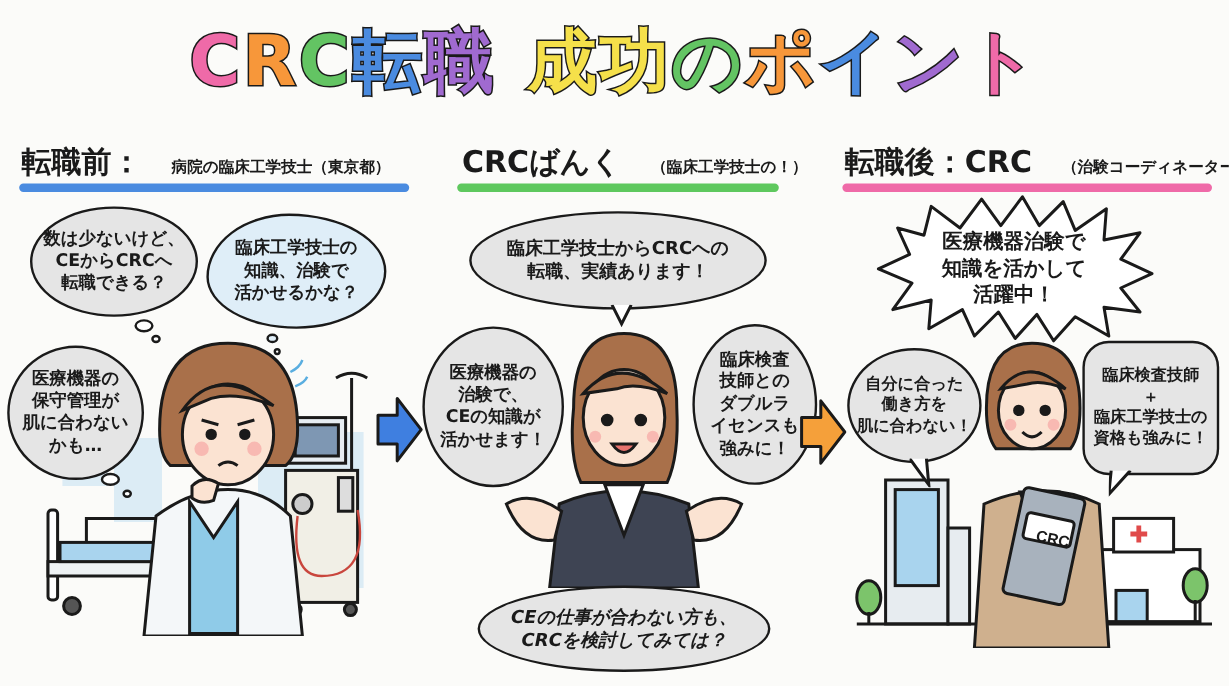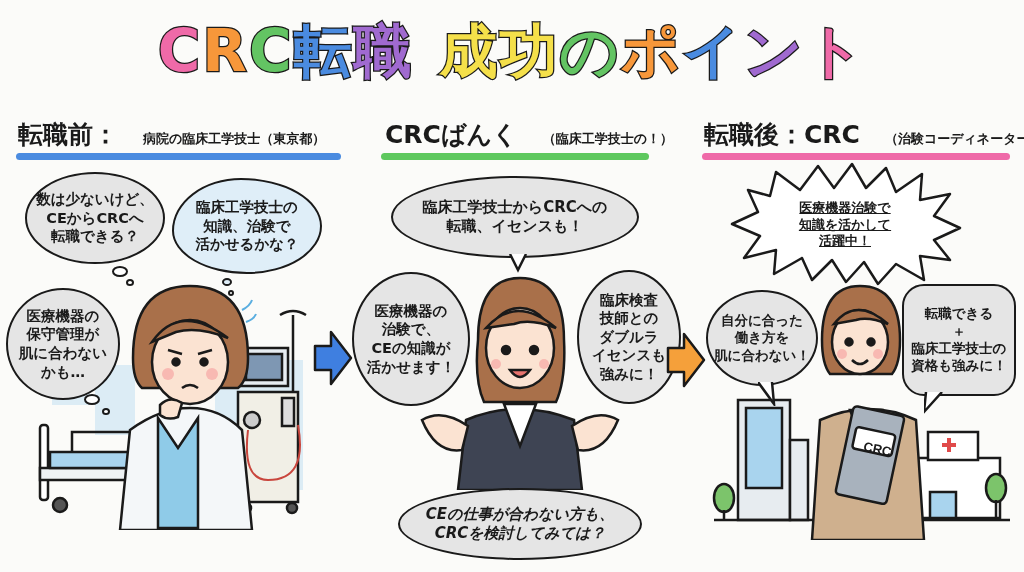--- a/index.html
+++ b/index.html
@@ -133,21 +133,21 @@
     <circle cx="106" cy="80" r="4" fill="#1a1a1a"></circle>
     <circle cx="134" cy="80" r="4" fill="#1a1a1a"></circle>
     <circle cx="96" cy="94" r="5" fill="#f8b9b2" stroke="none"></circle>
     <circle cx="144" cy="94" r="5" fill="#f8b9b2" stroke="none"></circle>
     <path d="M110 100 q10 14 20 0 z" fill="#e8736e"></path>
   </g>
 </svg>
 
 <div class="bubble oval" style="left:391px; top:176px; width:248px; height:82px; font-size:15px;">
   <span>臨床工学技士からCRCへの
-転職、イセンスも！</span>
+転職、実績あります！</span>
 </div>
 <svg class="tail" style="left:508px; top:254px; width:20px; height:20px;" viewBox="0 0 20 20">
   <path d="M2 0 l8 16 l8 -16" fill="#fff" stroke="#1a1a1a" stroke-width="2.5"></path>
 </svg>
 
 <div class="bubble oval" style="left:352px; top:272px; width:118px; height:134px; font-size:14.5px;">
   <span>医療機器の
 治験で、
 CEの知識が
 活かせます！</span>
@@ -207,36 +207,36 @@
     <circle cx="61" cy="60" r="3.5" fill="#1a1a1a"></circle>
     <circle cx="32" cy="72" r="5" fill="#f8b9b2" stroke="none"></circle>
     <circle cx="68" cy="72" r="5" fill="#f8b9b2" stroke="none"></circle>
     <path d="M42 78 q8 8 16 0" fill="none"></path>
   </g>
 </svg>
 
 <svg class="burst" style="left:728px; top:160px;" width="236" height="126" viewBox="0 0 236 126">
   <path d="M20 30 L42 36 L48 12 L72 30 L90 6 L106 28 L124 4 L138 28 L158 8 L168 32 L194 14 L192 40 L222 34 L206 56 L232 68 L206 80 L222 100 L192 96 L196 120 L168 104 L150 124 L136 102 L118 122 L104 100 L84 120 L74 98 L46 114 L48 90 L16 98 L32 76 L4 64 L30 52 Z" fill="#fff" stroke="#1a1a1a" stroke-width="2.5" stroke-linejoin="round"></path>
 </svg>
-<div class="bubble" style="left:760px; top:188px; width:170px; height:74px; font-size:13px; border:none; background:transparent;text-decoration:underline;">
+<div class="bubble" style="left:760px; top:188px; width:170px; height:74px; font-size:17px; border:none; background:transparent;">
   <span>医療機器治験で
 知識を活かして
 活躍中！</span>
 </div>
 
 <div class="bubble oval" style="left:706px; top:290px; width:112px; height:96px; font-size:13.5px;">
   <span>自分に合った
 働き方を
 肌に合わない！</span>
 </div>
 <svg class="tail" style="left:758px; top:382px; width:24px; height:24px;" viewBox="0 0 24 24">
   <path d="M0 0 l16 22 l-2 -22" fill="#fff" stroke="#1a1a1a" stroke-width="2.5"></path>
 </svg>
 
 <div class="bubble rect" style="left:902px; top:284px; width:114px; height:112px; font-size:13.5px;">
-  <span>転職できる
+  <span>臨床検査技師
 ＋
 臨床工学技士の
 資格も強みに！</span>
 </div>
 <svg class="tail" style="left:924px; top:392px; width:24px; height:22px;" viewBox="0 0 24 22">
   <path d="M2 0 l-2 20 l18 -20" fill="#fff" stroke="#1a1a1a" stroke-width="2.5"></path>
 </svg>
 
 </body></html>

